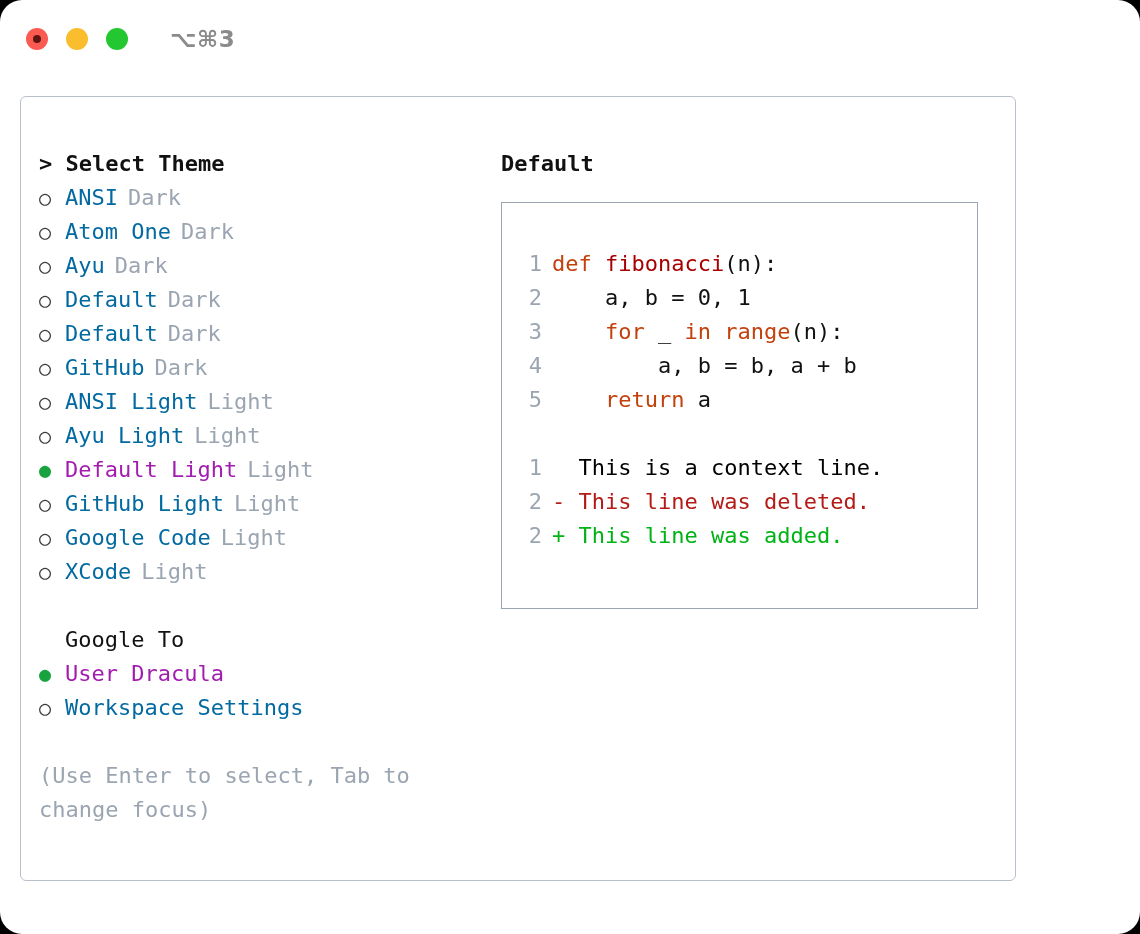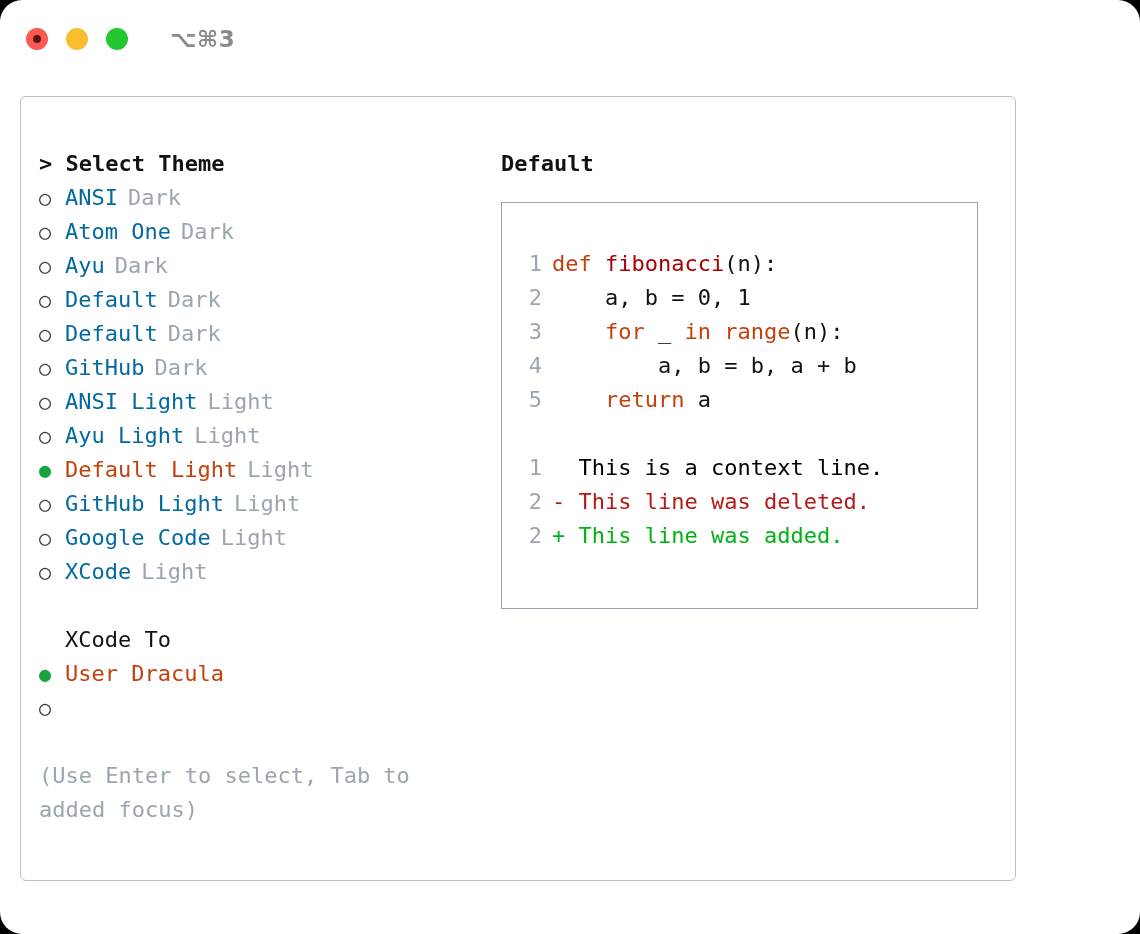--- a/index.html
+++ b/index.html
@@ -105,21 +105,21 @@
     white-space: pre;
   }
   .bullet {
     display: inline-block;
     width: 26px;
     flex: 0 0 26px;
     font-size: 20px;
     color: #3c3c3c;
   }
   .row.selected .bullet { color: #18A33F; }
-  .row.selected .row-label { color: #c2410c; text-align: center; }
+  .row.selected .row-label { color: #a21caf; text-align: center; }
   .row-label { color: #0369a1; }
   .row-badge {
     color: #9aa5b1;
     margin-left: 10px;
   }
   .spacer-row { height: 34px; }
 
   .apply-header {
     font-size: 22px;
     line-height: 34px;
@@ -213,28 +213,28 @@
             <li class="row"><span class="bullet">○</span><span class="row-label">ANSI Light</span><span class="row-badge">Light</span></li>
             <li class="row"><span class="bullet">○</span><span class="row-label">Ayu Light</span><span class="row-badge">Light</span></li>
             <li class="row selected"><span class="bullet">●</span><span class="row-label">Default Light</span><span class="row-badge">Light</span></li>
             <li class="row"><span class="bullet">○</span><span class="row-label">GitHub Light</span><span class="row-badge">Light</span></li>
             <li class="row"><span class="bullet">○</span><span class="row-label">Google Code</span><span class="row-badge">Light</span></li>
             <li class="row"><span class="bullet">○</span><span class="row-label">XCode</span><span class="row-badge">Light</span></li>
           </ul>
 
         <div class="spacer-row"></div>
 
-        <div class="apply-header">XCode To</div>
+        <div class="apply-header">Google To</div>
 
         <ul class="list" id="apply-list">
             <li class="row selected"><span class="bullet">●</span><span class="row-label">User Dracula</span></li>
-            <li class="row"><span class="bullet">○</span></li>
+            <li class="row"><span class="bullet">○</span><span class="row-label">Workspace Settings</span></li>
           </ul>
 
-        <div class="hint">(Use Enter to select, Tab to added focus)</div>
+        <div class="hint">(Use Enter to select, Tab to change focus)</div>
       </div>
 
       <div class="right-col">
         <div class="preview-title">Default</div>
 
         <div class="preview-box">
           <div class="code" id="code-area"><div class="code-line"><span class="lineno">1</span><span class="tok-kw">def </span><span class="tok-fn">fibonacci</span><span class="tok-plain">(n):</span></div><div class="code-line"><span class="lineno">2</span><span class="tok-plain">    a, b = 0, 1</span></div><div class="code-line"><span class="lineno">3</span><span class="tok-plain">    </span><span class="tok-kw">for</span><span class="tok-plain"> _ </span><span class="tok-kw">in</span><span class="tok-plain"> </span><span class="tok-kw">range</span><span class="tok-plain">(n):</span></div><div class="code-line"><span class="lineno">4</span><span class="tok-plain">        a, b = b, a + b</span></div><div class="code-line"><span class="lineno">5</span><span class="tok-plain">    </span><span class="tok-kw">return</span><span class="tok-plain"> a</span></div><div class="code-gap"></div><div class="code-line"><span class="lineno">1</span><span class="tok-ctx">  This is a context line.</span></div><div class="code-line"><span class="lineno">2</span><span class="tok-del">- This line was deleted.</span></div><div class="code-line"><span class="lineno">2</span><span class="tok-add">+ This line was added.</span></div></div>
         </div>
       </div>
 

